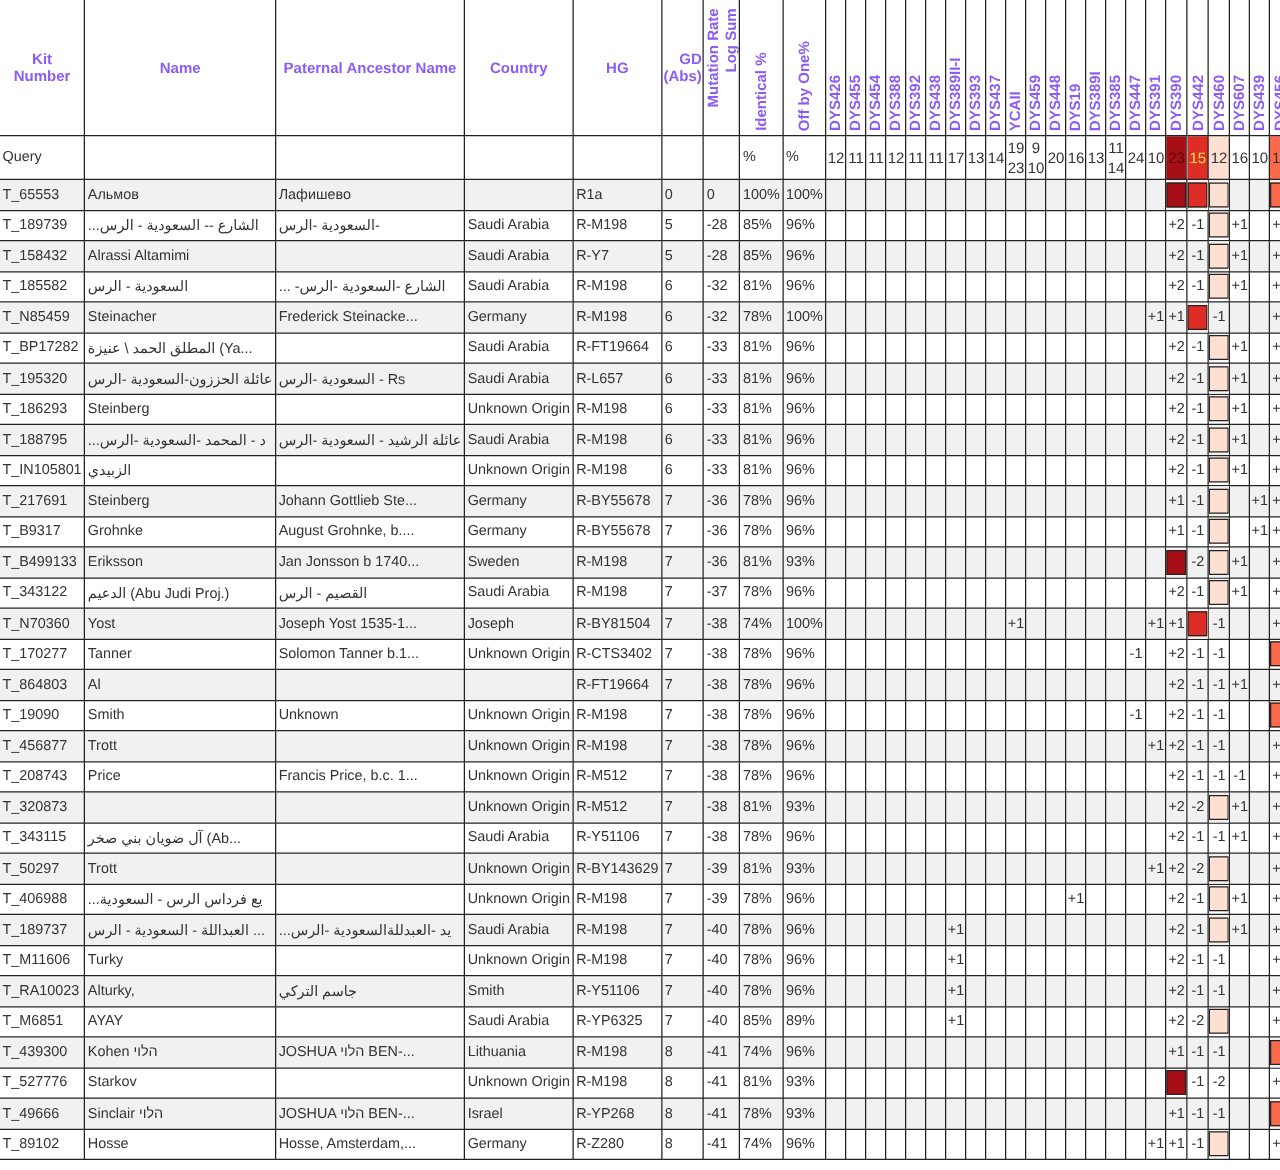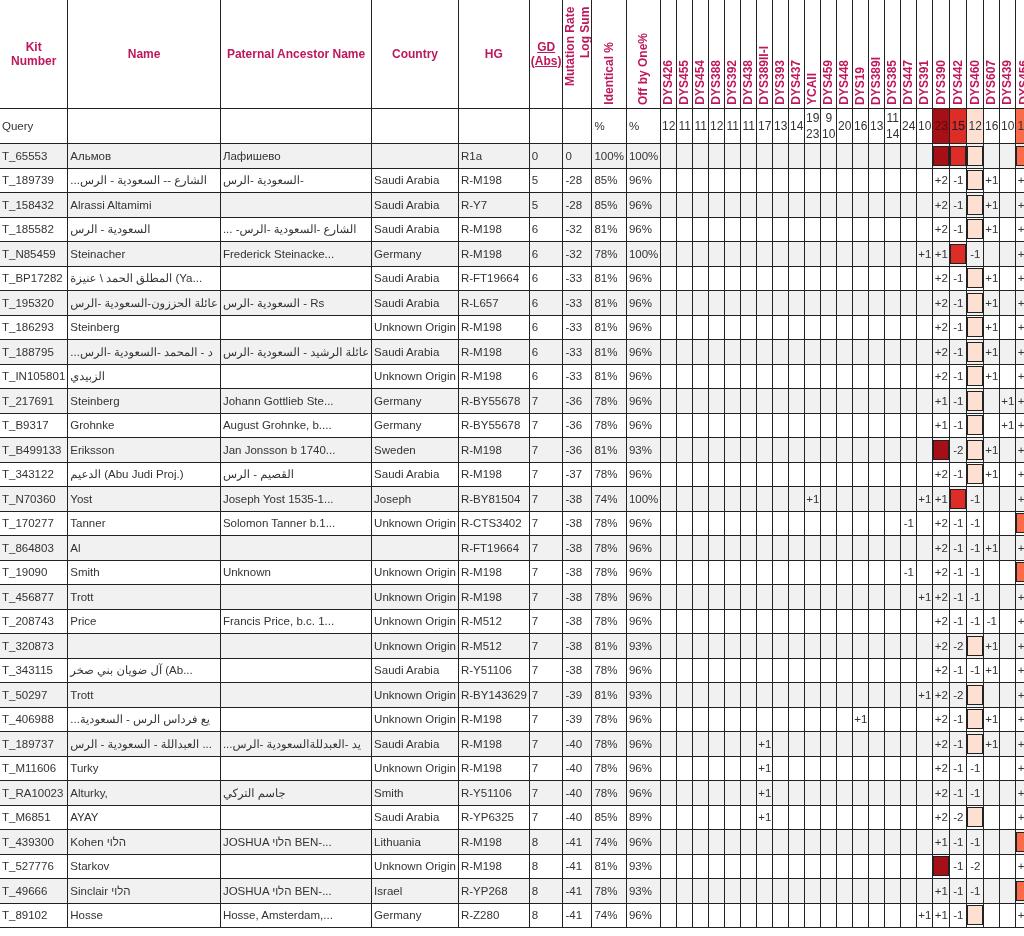--- a/index.html
+++ b/index.html
@@ -1,19 +1,19 @@
 <!DOCTYPE html>
 <html><head>
 <meta charset="utf-8">
 <style>
   html, body { margin:0; padding:0; background:#fff; }
   body { width:1024px; height:936px; overflow:hidden; font-family:"Liberation Sans", sans-serif; font-size:11.5px; color:#333; }
   table { border-collapse:collapse; table-layout:fixed; position:absolute; left:-1px; top:-1px; }
   td, th { border:1px solid #222; padding:0 2px; height:23.5px; white-space:nowrap; overflow:hidden; text-overflow:ellipsis; }
-  th { font-weight:bold; color:#be185d; font-size:12px; height:108px; text-align:center; vertical-align:middle; white-space:normal;margin-top:48px; }
+  th { font-weight:bold; color:#8b5cf6; font-size:12px; height:108px; text-align:center; vertical-align:middle; white-space:normal;margin-top:48px; }
   th.vert { padding:0; vertical-align:bottom; }
   th.vert .vt { writing-mode:vertical-rl; transform:rotate(180deg); display:inline-block; padding:0 0 4px 0; line-height:15px; font-size:12px; }
   th.vert.wide .vt { white-space:normal; width:28px; height:98px; text-align:right; }
   tr.row-alt td { background:#f1f1f1; }
   td.str { padding:0; text-align:center; font-size:11.5px; color:#333; }
   td.str.sq { position:relative; }
   td.str .sq-box { display:block; width:14px; height:18px; margin:0 auto; border:1px solid #222; }
   tr.query td { height:34px; }
   tr.query td.str { line-height:16px; font-size:12px; }
   .qcell { display:block; height:21px; line-height:21px; }
@@ -56,21 +56,21 @@
       <col style="width: 16px;">
       <col style="width: 16px;">
     </colgroup>
   <thead>
     <tr id="header-row">
       <th>Kit Number</th>
       <th>Name</th>
       <th>Paternal Ancestor Name</th>
       <th>Country</th>
       <th>HG</th>
-      <th style="text-align:center;padding:0 1px;text-decoration:underline;">GD (Abs)</th>
+      <th style="text-align:right;padding:0 1px;">GD (Abs)</th>
       <th class="vert wide"><span class="vt">Mutation Rate Log Sum</span></th>
       <th class="vert"><span class="vt">Identical %</span></th>
       <th class="vert"><span class="vt">Off by One%</span></th>
     <th class="vert"><span class="vt">DYS426</span></th>
         <th class="vert"><span class="vt">DYS455</span></th>
         <th class="vert"><span class="vt">DYS454</span></th>
         <th class="vert"><span class="vt">DYS388</span></th>
         <th class="vert"><span class="vt">DYS392</span></th>
         <th class="vert"><span class="vt">DYS438</span></th>
         <th class="vert"><span class="vt">DYS389II-I</span></th>
@@ -153,21 +153,21 @@
         </td>
         <td class="str">
           <span class="qcell">24</span>
         </td>
         <td class="str">
           <span class="qcell">10</span>
         </td>
         <td class="str" style="background: rgb(165, 15, 21); color: rgb(90, 10, 10);">
           <span class="qcell">23</span>
         </td>
-        <td class="str" style="background: rgb(222, 45, 38); color: #0f172a;">
+        <td class="str" style="background: rgb(222, 45, 38); color: #fde047;">
           <span class="qcell">15</span>
         </td>
         <td class="str" style="background: rgb(254, 224, 210);">
           <span class="qcell">12</span>
         </td>
         <td class="str">
           <span class="qcell">16</span>
         </td>
         <td class="str">
           <span class="qcell">10</span>

